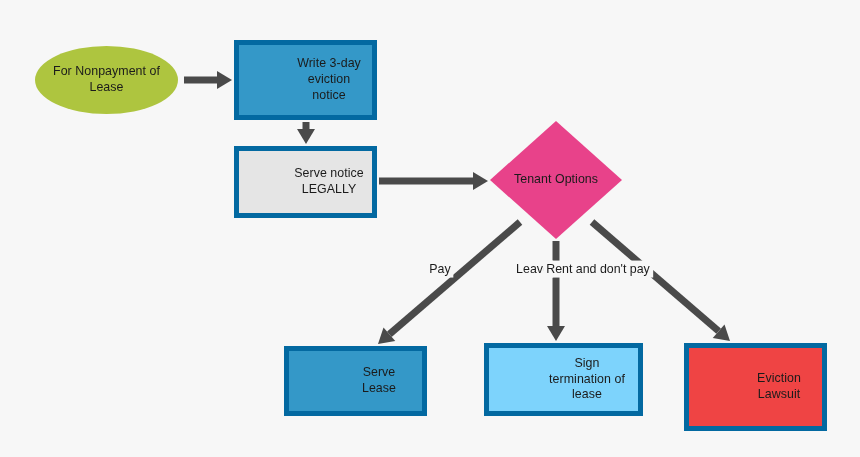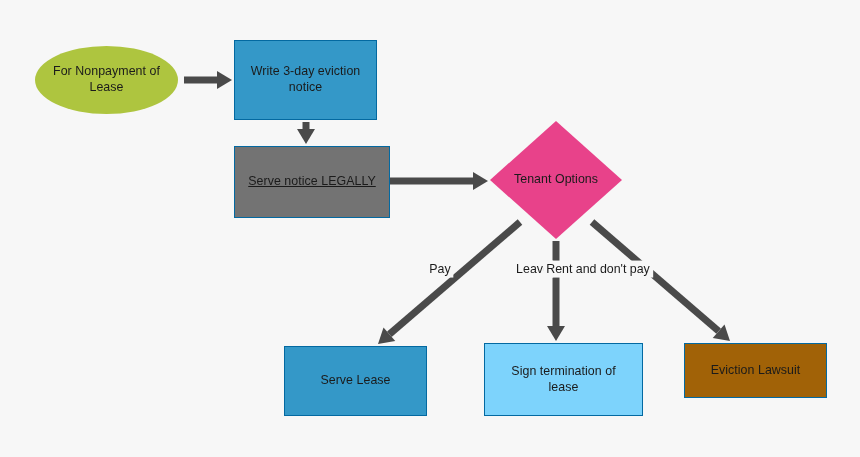--- a/index.html
+++ b/index.html
@@ -38,21 +38,22 @@
     line-height: 1.28;
     letter-spacing: 0.05px;
   }
   .node-label {
     display: block;
     padding: 0 8px;
     white-space: pre-line;
   }
   .node-rect {
     background: #3498c8;
-    border: 1px solid #0369a1;
+    border: 5px solid #0369a1;
+    padding-left: 47px;
   }
   .node-ellipse {
     background: #aec53f;
     border-radius: 50%;
   }
   .node-diamond {
     background: transparent;
     border: 0;
   }
   .diamond-shape {
@@ -99,41 +100,41 @@
   <div class="node node-ellipse" style="left: 35px; top: 46px; width: 143px; height: 68px; background: rgb(174, 197, 63);">
     <span class="node-label">For Nonpayment of
 Lease</span>
   </div>
 
   <div class="node node-rect" style="left: 234px; top: 40px; width: 143px; height: 80px; background: rgb(52, 152, 200);">
     <span class="node-label">Write 3-day eviction
 notice</span>
   </div>
 
-  <div class="node node-rect" style="left: 234px; top: 146px; width: 156px; height: 72px; background: #737373; text-decoration: underline;">
+  <div class="node node-rect" style="left: 234px; top: 146px; width: 143px; height: 72px; background: #e5e5e5;">
     <span class="node-label">Serve notice LEGALLY</span>
   </div>
 
   <div class="node node-diamond" style="left: 490px; top: 121px; width: 132px; height: 118px; text-align: center;">
     <svg class="diamond-shape" viewBox="0 0 132 118" preserveAspectRatio="none">
       <polygon points="66,0 132,59 66,118 0,59" fill="#e8428a"></polygon>
     </svg>
     <span class="node-label diamond-text">Tenant Options</span>
   </div>
 
   <div class="node node-rect" style="left: 284px; top: 346px; width: 143px; height: 70px; background: rgb(52, 152, 200);">
     <span class="node-label">Serve Lease</span>
   </div>
 
   <div class="node node-rect" style="left: 484px; top: 343px; width: 159px; height: 73px; background: #7dd3fc;">
     <span class="node-label">Sign termination of
 lease</span>
   </div>
 
-  <div class="node node-rect" style="left: 684px; top: 343px; width: 143px; height: 55px; background: #a16207;">
+  <div class="node node-rect" style="left: 684px; top: 343px; width: 143px; height: 88px; background: #ef4444;">
     <span class="node-label">Eviction Lawsuit</span>
   </div>
 
   <div class="edge-label" style="left: 440px; top: 269px; transform: translate(-50%, -50%); text-align: center;">Pay</div>
   <div class="edge-label" style="left: 533px; top: 269px; transform: translate(-50%, -50%);">Leave</div>
   <div class="edge-label" style="left: 598px; top: 269px; transform: translate(-50%, -50%);">Rent and don't pay</div>
 
 </div>
 
 </body></html>

